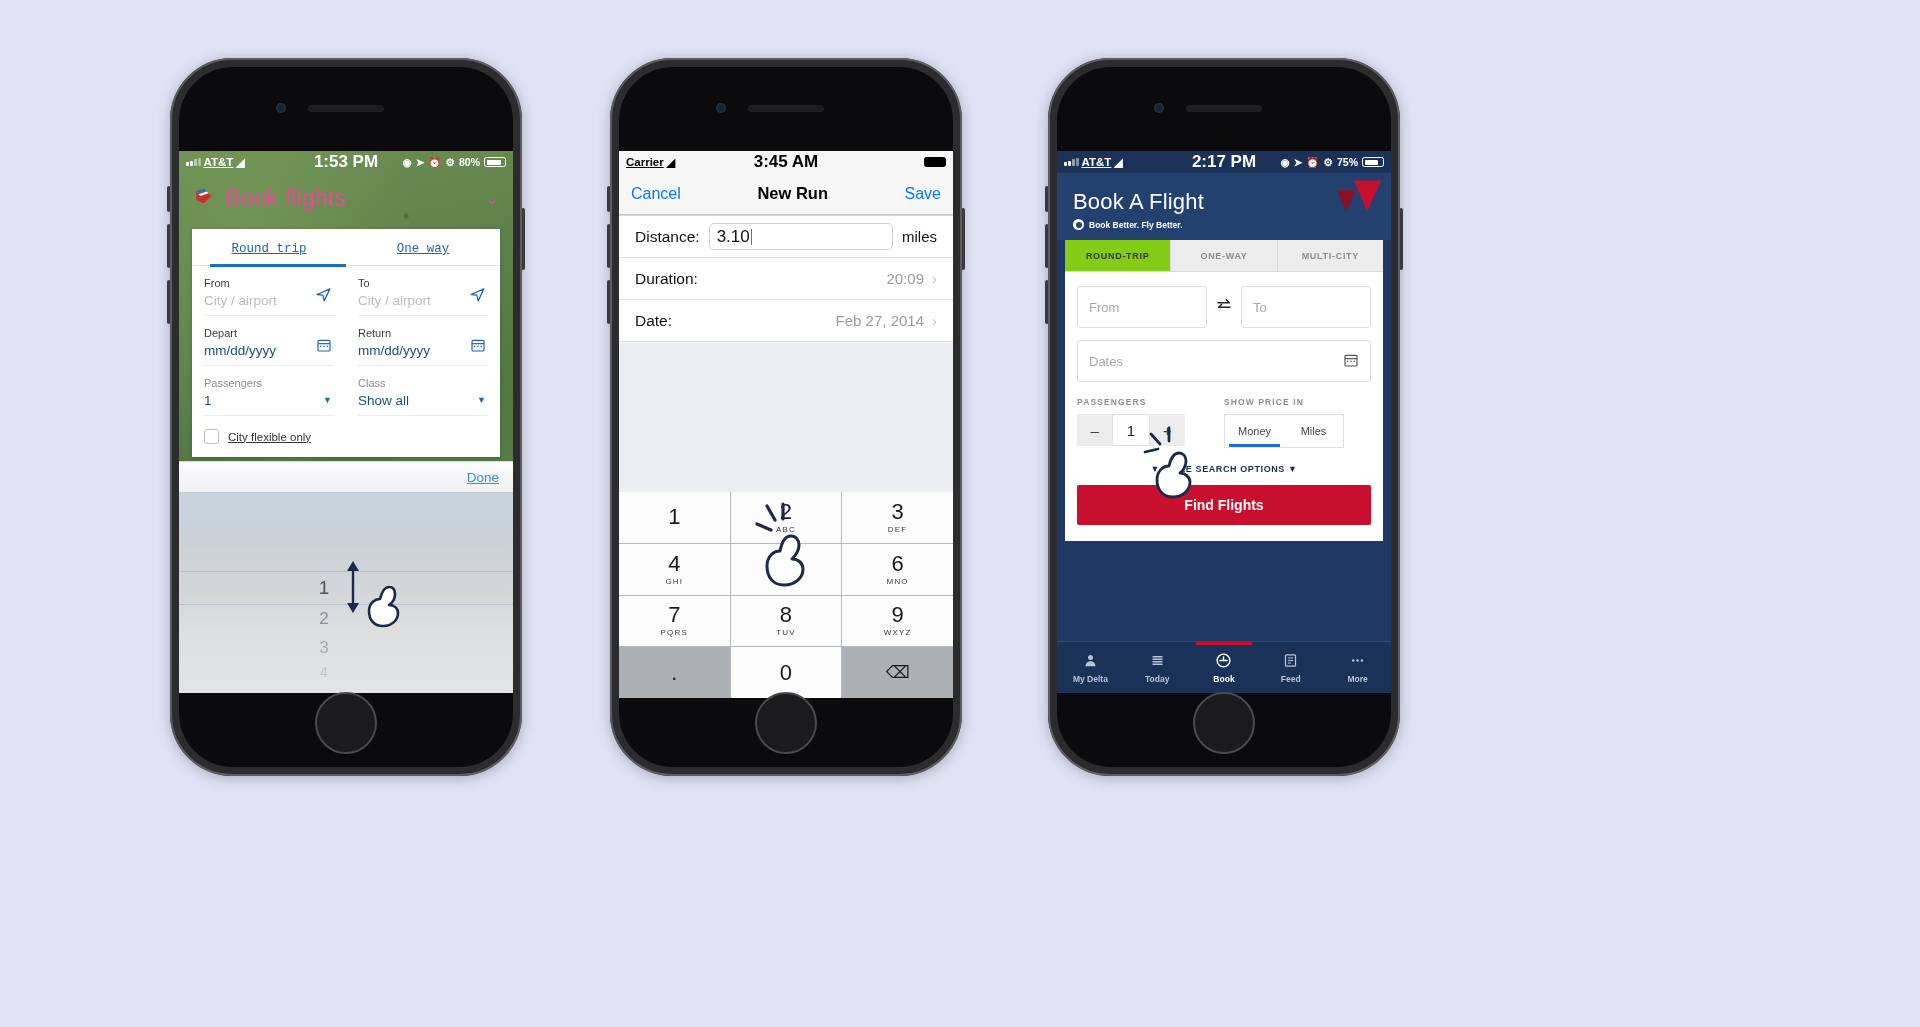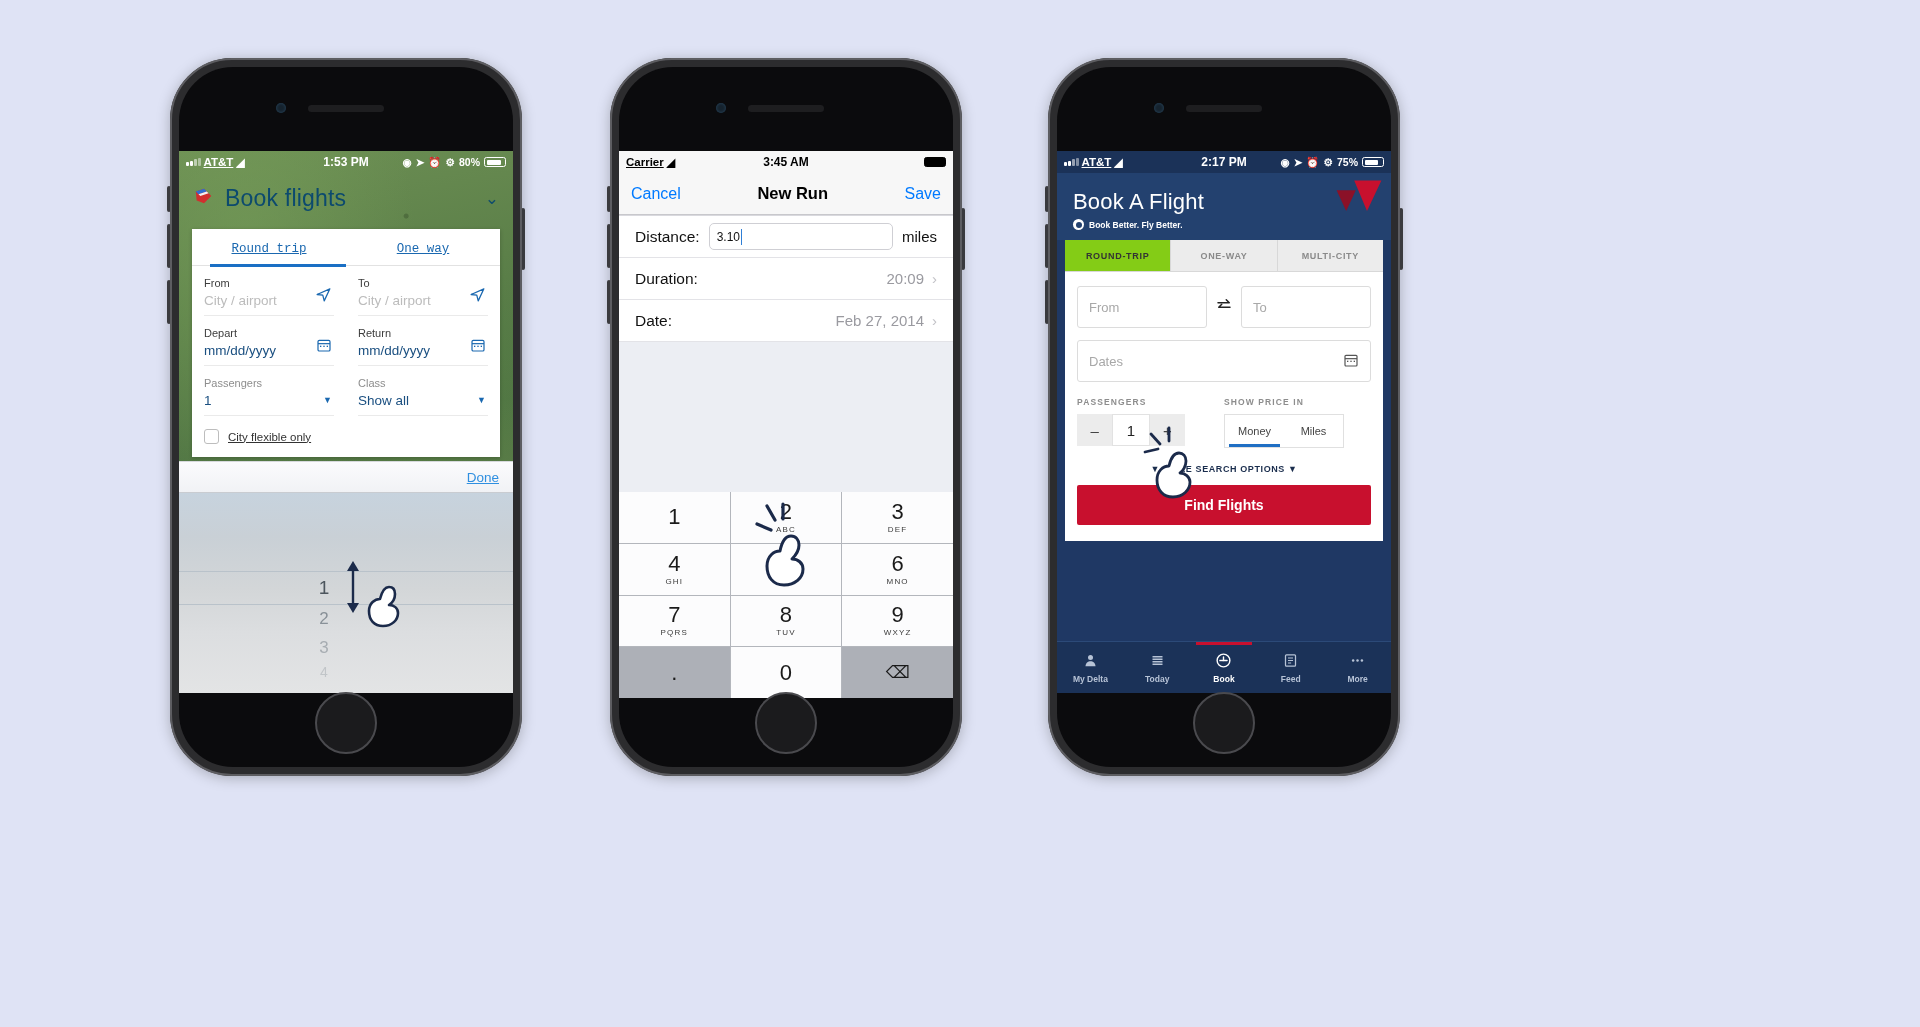--- a/index.html
+++ b/index.html
@@ -73,21 +73,21 @@
     display: flex; align-items: center;
     height: 22px;
     font-size: 11.5px;
     font-weight: bold;
     padding: 0 7px;
     position: relative;
   }
   .sb-left { display: flex; align-items: center; gap: 3px; text-decoration: underline; }
   .sb-center {
     position: absolute; left: 0; right: 0; text-align: center;
-    font-size: 12px; font-weight: bold;
+    font-size: 17px; font-weight: bold;
     pointer-events: none;
   }
   .sb-right {
     margin-left: auto; display: flex; align-items: center; gap: 4px;
     font-size: 10.5px; font-weight: bold;
     position: relative; z-index: 2;
   }
   .dots { display: flex; align-items: flex-end; gap: 1.5px; height: 8px; }
   .dots i { display: block; width: 2.5px; border-radius: 1px; }
   .batt {
@@ -115,21 +115,21 @@
     background:
       radial-gradient(circle at 12% 30%, rgba(40,60,30,0.35) 0 2px, transparent 3px),
       radial-gradient(circle at 40% 22%, rgba(40,60,30,0.25) 0 2px, transparent 3px),
       radial-gradient(circle at 68% 12%, rgba(35,55,28,0.3) 0 2px, transparent 3px),
       radial-gradient(circle at 88% 42%, rgba(35,55,28,0.25) 0 3px, transparent 4px),
       radial-gradient(circle at 30% 72%, rgba(35,55,28,0.22) 0 3px, transparent 4px);
   }
   .p1-status { position: absolute; left: 0; right: 0; top: 0; color: #fff; }
   .p1-titlebar {
     position: absolute; left: 0; right: 0; top: 22px; height: 50px;
-    display: flex; align-items: center; padding: 0 14px; color: #0c4a6e;
+    display: flex; align-items: center; padding: 0 14px; color: #ec4899;
   }
   .p1-title { font-size: 23px; font-weight: 300; letter-spacing: .2px; margin-left: 10px; }
   .p1-chev { margin-left: auto; font-size: 17px; opacity: .95; }
   .p1-card {
     position: absolute; left: 13px; right: 13px; top: 78px;
     background: #fff; box-shadow: 0 1px 4px rgba(0,0,0,0.22);
   }
   .p1-tabs { display: flex; font-family: Liberation Mono, monospace; }
   .p1-tab {
     flex: 1; text-align: center; padding: 13px 0 9px;
@@ -180,21 +180,21 @@
   .p2-list { background: #fff; border-top: 1px solid #d9d9de; }
   .p2-row {
     height: 42px; display: flex; align-items: center; padding: 0 16px;
     border-bottom: 1px solid #e3e3e7; background: #fff;
   }
   .p2-rlabel { font-size: 15.5px; color: #111; }
   .p2-input {
     flex: 1; margin: 14px 9px; height: 27px; background: #fff;
     border: 1px solid #cfcfd4; border-radius: 5px;
     display: flex; align-items: center; padding: 0 7px;
-    font-size: 12px; color: #111;
+    font-size: 17px; color: #111;
   }
   .p2-caret { width: 1.5px; height: 16px; background: #2f7fd6; margin-left: 1px; }
   .p2-unit { font-size: 15px; color: #111; }
   .p2-rval { margin-left: auto; font-size: 15px; color: #9a9aa0; }
   .p2-chev { margin-left: 8px; color: #c2c2c7; font-size: 15px; }
   .p2-spacer { flex: 1; background: #eceef3; }
   .p2-keypad {
     display: grid; grid-template-columns: repeat(3, 1fr);
     grid-template-rows: repeat(4, 1fr);
     height: 206px; background: #b3b6bc; gap: 1px;

